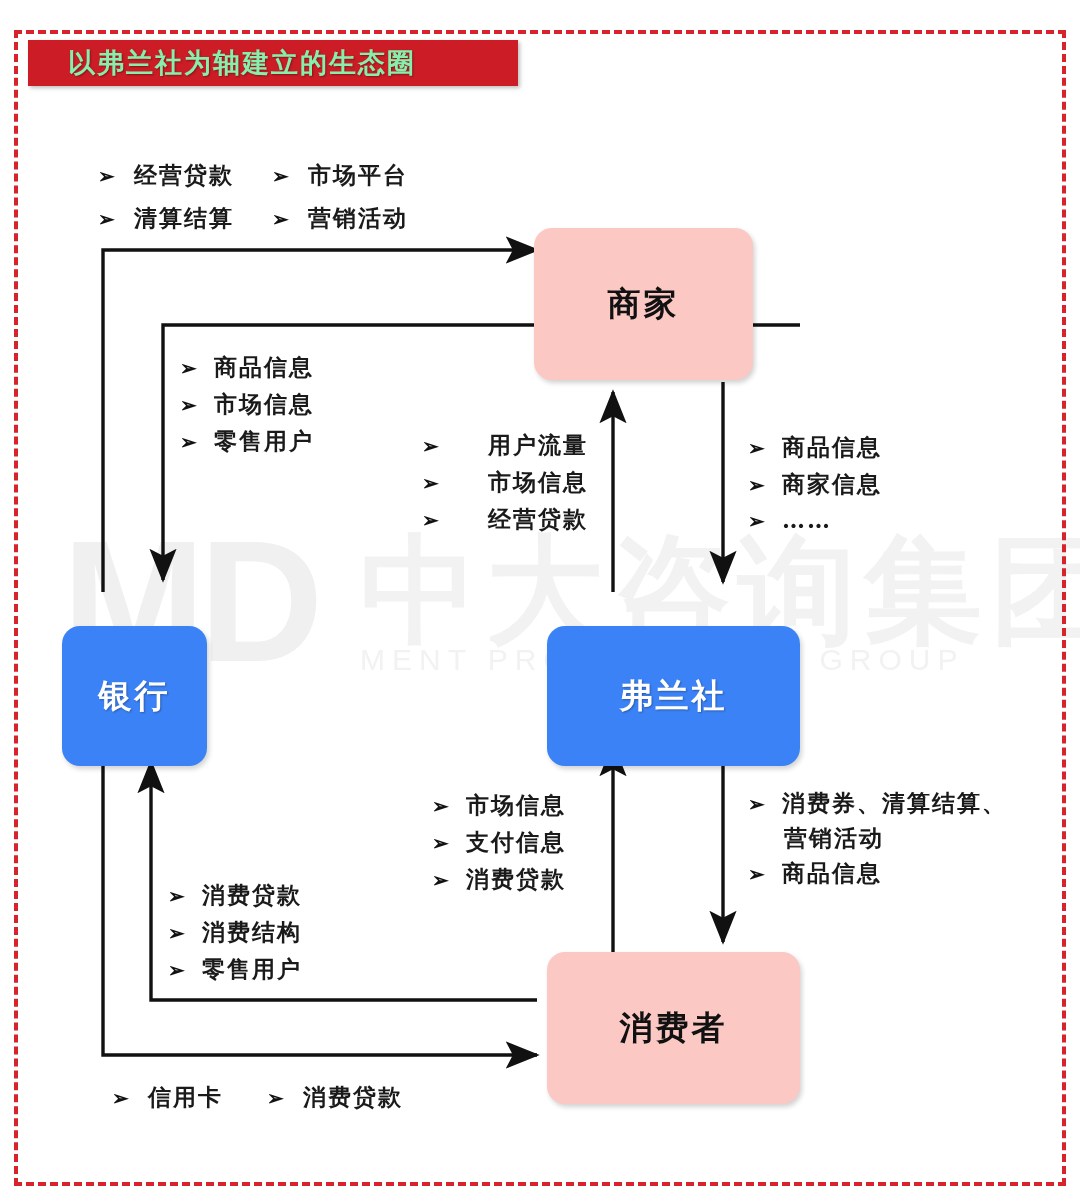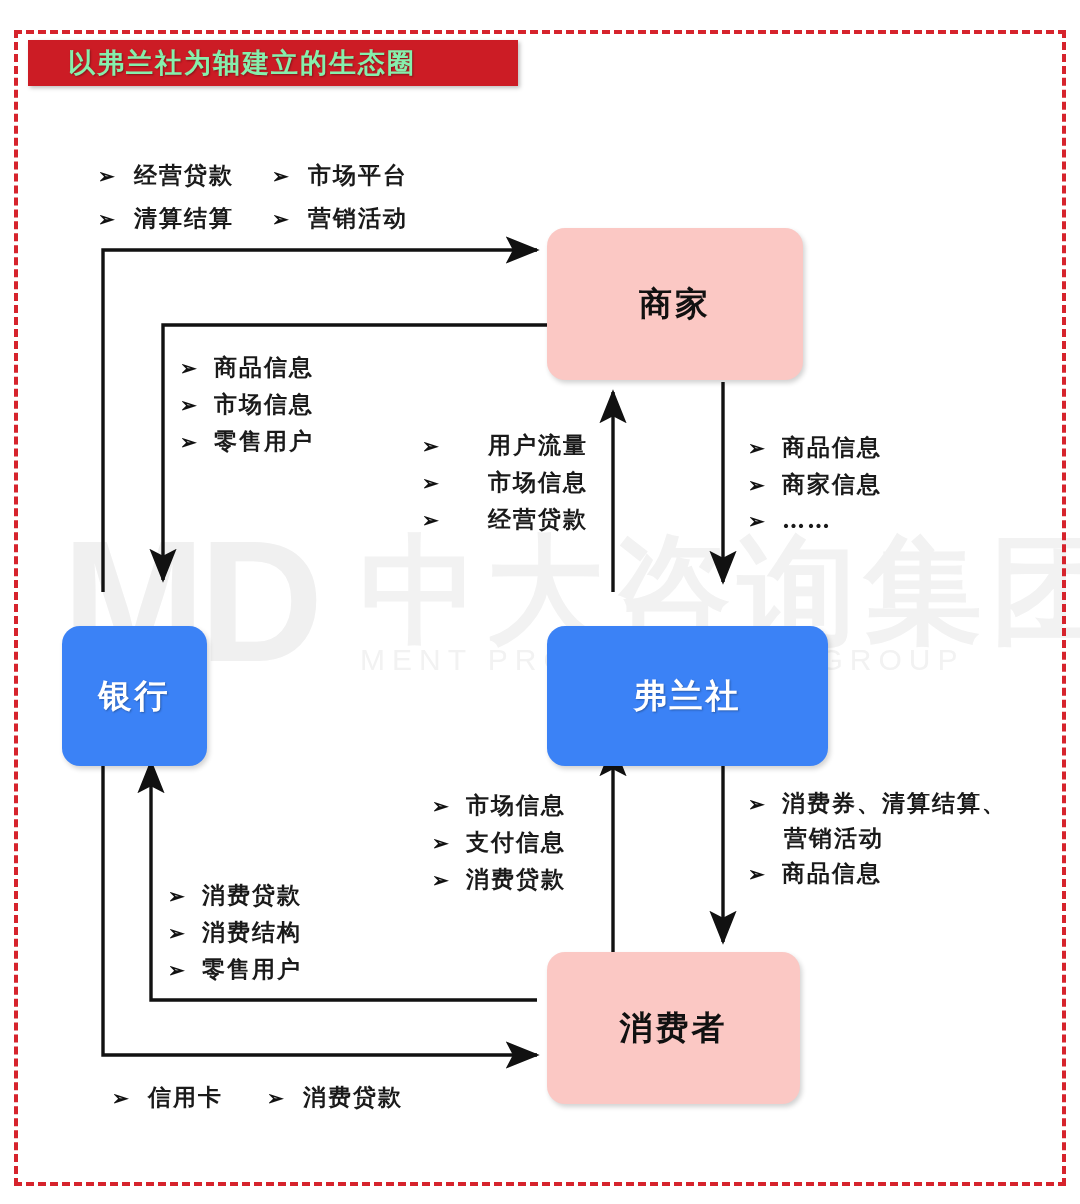--- a/index.html
+++ b/index.html
@@ -83,24 +83,24 @@
     font-family:"DejaVu Serif","Liberation Serif",serif;
   }
   .node .lbl{
     font-size:33px;font-weight:bold;letter-spacing:3px;
   }
   .node.red{background:#3b82f6;margin-top:34px;}
   .node.red .lbl{color:#ffffff;text-shadow:1px 1px 2px rgba(0,0,0,.3);}
   .node.pink{background:#fbc8c4;}
   .node.pink .lbl{color:#111111;}
 
-  #node-merchant{left:547px;top:228px;width:256px;height:152px;}
+  #node-merchant{left:534px;top:228px;width:219px;height:152px;}
   #node-consumer{left:547px;top:952px;width:253px;height:152px;justify-content:center;}
   #node-bank{left:62px;top:592px;width:145px;height:140px;}
-  #node-flan{left:547px;top:592px;width:281px;height:140px;}
+  #node-flan{left:547px;top:592px;width:253px;height:140px;}
 
   
   svg.arrows{
     position:absolute;left:0;top:0;width:1080px;height:1204px;
     z-index:2;pointer-events:none;
   }
   
   .ann{
     position:absolute;
     z-index:5;

